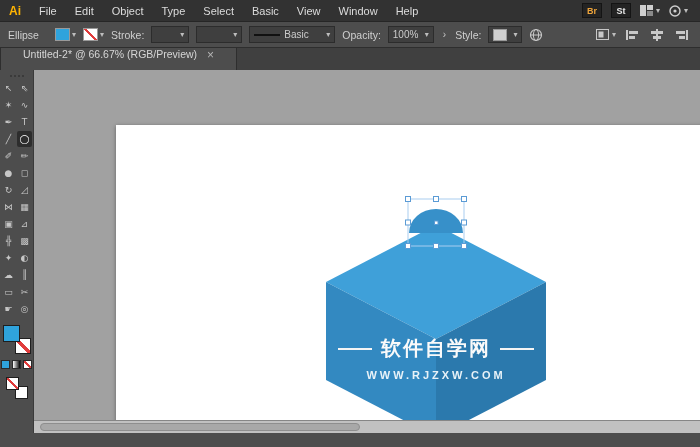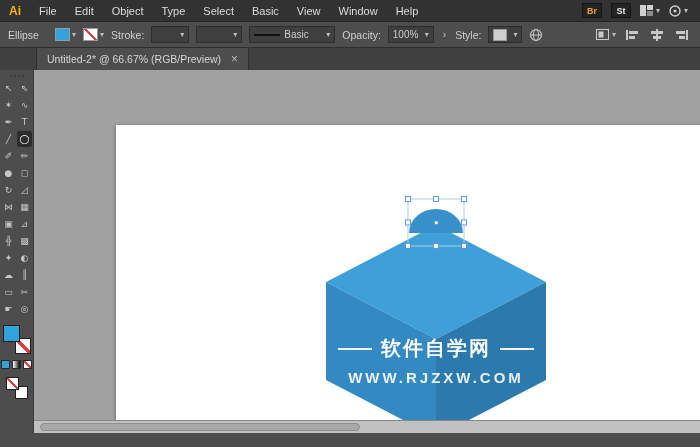--- a/index.html
+++ b/index.html
@@ -38,22 +38,22 @@
   .brush-line { width: 26px; height: 2px; background: #111; display: inline-block; }
   .opacity-f { width: 46px; }
   .chev-btn { color: #c4c4c4; font-size: 10px; padding: 0 2px; }
   .style-f { width: 34px; }
   .style-swatch { width: 14px; height: 12px; background: #cfcfcf; border: 1px solid #9a9a9a; display: inline-block; }
   .cb-right { margin-left: auto; display: flex; align-items: center; gap: 10px; padding-right: 4px; }
   .svg-ic { display: inline-flex; align-items: center; }
 
   
   .tabbar { height: 22px; background: #404040; flex: 0 0 22px; display: flex; align-items: stretch; }
-  .tab { margin-left: 36px; background: #4d4d4d; border-left: 1px solid #2e2e2e; border-right: 1px solid #2e2e2e;
-         display: inline-flex; align-items: center; gap: 10px; padding: 0 10px; color: #d6d6d6; font-size: 10.5px; }
+  .tab { background: #4d4d4d; border-left: 1px solid #2e2e2e; border-right: 1px solid #2e2e2e;
+         display: inline-flex; align-items: flex-start; gap: 10px; padding: 0 22px; color: #d6d6d6; font-size: 10.5px; }
   .tab-close { color: #b5b5b5; font-size: 12px; }
 
   
   .main { flex: 1; display: flex; min-height: 0; }
 
   
   .toolbar { width: 34px; background: #4d4d4d; border-right: 1px solid #3a3a3a;
              display: flex; flex-direction: column; align-items: center; padding-top: 3px; flex: 0 0 34px; }
   .panel-grip { width: 14px; height: 2px; margin: 2px auto 3px;
                 background: repeating-linear-gradient(90deg, #3a3a3a 0 2px, transparent 2px 4px); }
@@ -80,21 +80,21 @@
   .sel-rect { fill: none; stroke: #a9cdf0; stroke-width: 1; }
   .sel-handle { fill: #ffffff; stroke: #5b9bd5; stroke-width: 1; }
   .sel-center { fill: #ffffff; stroke: #5b9bd5; stroke-width: 1; }
 
   .watermark { position: absolute; left: 320px; top: 210px; transform: translateX(-50%);
                text-align: center; color: #fff; white-space: nowrap; }
   .wm-title-row { display: flex; align-items: center; justify-content: center; gap: 9px; }
   .wm-line { width: 34px; height: 2px; background: #f4f4f4; }
   .wm-title { font-size: 20px; font-weight: 700; letter-spacing: 2px; color: #fafafa;
               font-family: "DejaVu Sans", sans-serif; }
-  .wm-url { margin-top: 7px; font-size: 15px; font-weight: 700; letter-spacing: 3px; color: #e8f2f8; }
+  .wm-url { margin-top: 7px; font-size: 11px; font-weight: 700; letter-spacing: 3px; color: #e8f2f8; }
 
   .hscrollbar { position: absolute; left: 0; right: 0; bottom: 0; height: 13px;
                 background: #c1c1c1; border-top: 1px solid #868686; }
   .hthumb { position: absolute; left: 6px; top: 2px; height: 8px; width: 320px;
             background: #a8a8a8; border: 1px solid #8e8e8e; border-radius: 5px; }
 </style>
 </head>
 <body>
 
 <div class="window">

